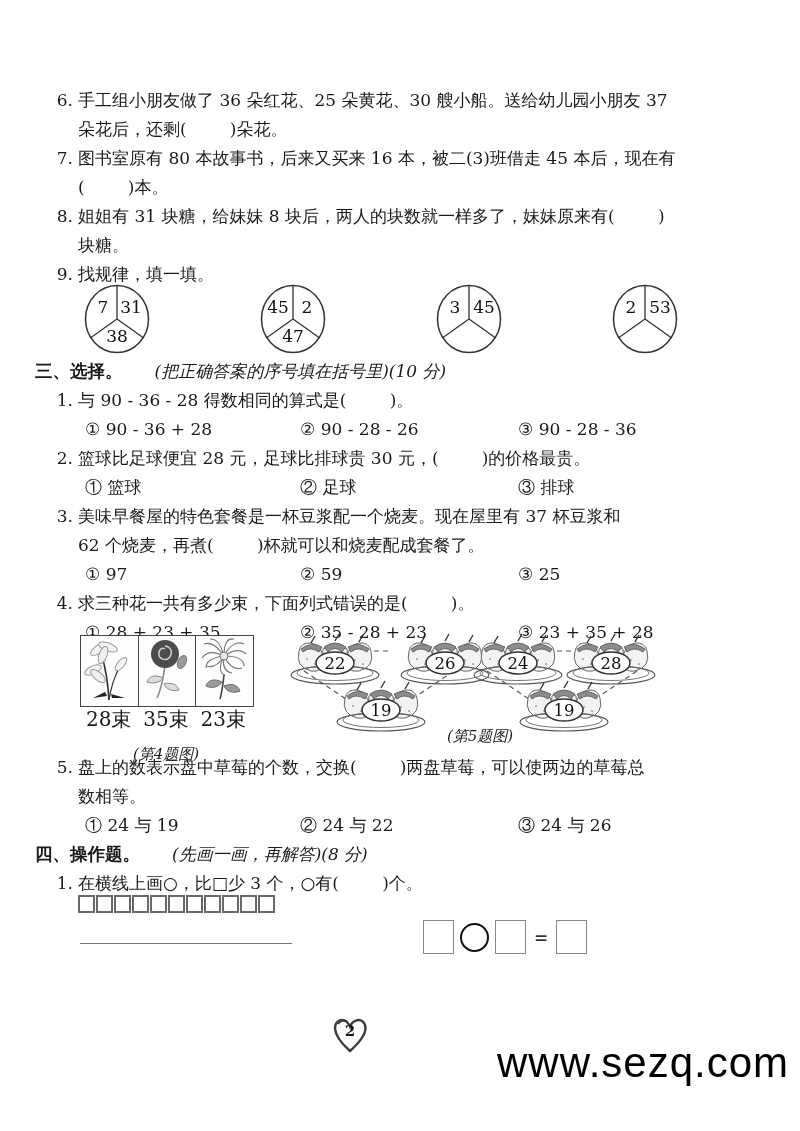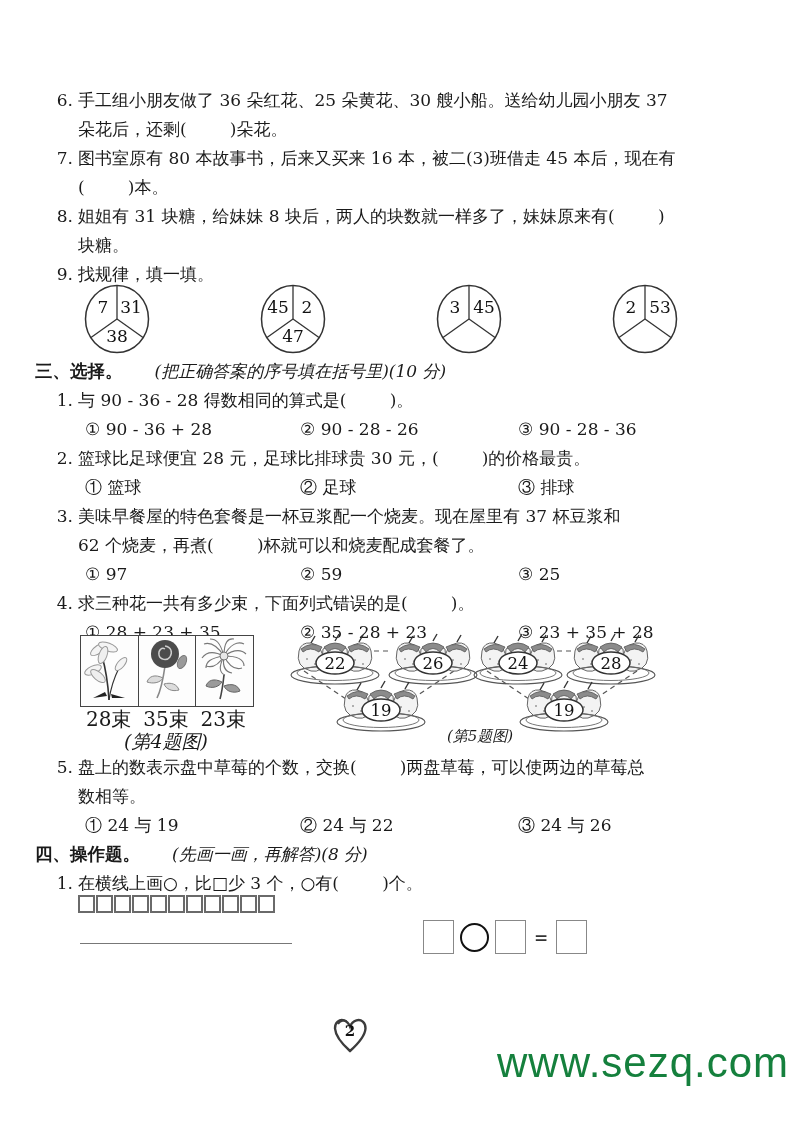--- a/index.html
+++ b/index.html
@@ -21,38 +21,38 @@
   .circles svg{display:block;}
   .circles text{font-size:17px;font-family:"DejaVu Serif","Liberation Serif",serif;fill:#111;}
   
   .figblock{position:relative;height:112px;margin-top:-14px;margin-bottom:8px;}
   .flowerfig{position:absolute;left:80px;top:2px;width:176px;}
   .flower-table{display:flex;border:1.2px solid #444;width:172px;}
   .fcell{width:57px;height:70px;border-right:1.2px solid #444;background:#fdfdfd;}
   .fcell:last-child{border-right:none;}
   .fcounts{display:flex;width:172px;margin-top:2px;}
   .fcounts span{width:57.3px;text-align:center;font-size:20px;line-height:20px;}
-  .fcap{width:172px;text-align:center;font-size:19px;font-style:italic;line-height:20px;margin-top:2px;}
+  .fcap{width:172px;text-align:center;font-size:15px;font-style:italic;line-height:20px;margin-top:15px;}
   .strawfig{position:absolute;left:290px;top:0;width:380px;height:112px;}
   .plate{position:absolute;width:92px;height:52px;}
   .plate text{font-size:16.5px;font-family:"DejaVu Serif","Liberation Serif",serif;fill:#111;}
   .scap{position:absolute;left:95px;top:93px;width:190px;text-align:center;font-size:15px;font-style:italic;line-height:20px;}
   
   .bottomblock{position:relative;height:110px;margin-top:-5px;}
   .squares-row{position:absolute;left:78px;top:2px;display:flex;}
   .square{width:13px;height:14px;border:2px solid #6a6a6a;margin-right:1px;}
   .answer-line{position:absolute;left:80px;top:50px;width:212px;border-bottom:1.6px solid #777;}
   .equation{position:absolute;left:423px;top:27px;display:flex;align-items:center;}
   .eqbox{width:29px;height:32px;border:1.4px solid #888;}
   .eqcircle{width:25px;height:25px;border:2.3px solid #111;border-radius:50%;margin:0 6px;}
   .eqeq{margin:0 8px;font-size:17px;font-weight:bold;color:#333;}
   
   .heart{position:absolute;left:331px;top:1014px;}
   .watermark{position:absolute;left:497px;top:1048px;font-family:"Liberation Sans","DejaVu Sans",sans-serif;
-             font-size:42px;color:#15803d;letter-spacing:1px;}
+             font-size:42px;color:#000000;letter-spacing:1px;}
 </style>
 </head>
 <body>
 
 <div class="page">
   <div class="content">
 
     <div class="q">
       <span class="qnum">6.</span>
       <div class="tline">手工组小朋友做了 36 朵红花、25 朵黄花、30 艘小船。送给幼儿园小朋友 37</div>
@@ -253,21 +253,21 @@
                 <circle cx="50" cy="32" r="1"></circle>
                 <circle cx="66" cy="27" r="1"></circle>
                 <circle cx="74" cy="31" r="1"></circle>
               </g>
             <ellipse cx="46" cy="42" rx="44" ry="9" fill="none" stroke="#555" stroke-width="1.1"></ellipse>
             <ellipse cx="46" cy="40" rx="38" ry="7.5" fill="none" stroke="#666" stroke-width="0.9"></ellipse>
             <ellipse cx="46" cy="30" rx="19" ry="11" fill="#fff" stroke="#333" stroke-width="1.5"></ellipse>
             <text x="46" y="36" text-anchor="middle">22</text>
           </svg>
         </div>
-        <div class="plate" style="left:97px;top:0">
+        <div class="plate" style="left:109px;top:0">
           <svg width="92" height="52" viewBox="0 0 92 52">
             <g fill="#f3f3f3" stroke="#666" stroke-width="1">
               <path d="M10 18 Q6 34 22 38 Q34 40 34 28 Q34 12 22 10 Q12 9 10 18 Z"></path>
               <path d="M34 16 Q30 36 46 40 Q62 36 58 16 Q46 8 34 16 Z"></path>
               <path d="M58 28 Q58 40 70 38 Q86 34 82 18 Q80 9 70 10 Q58 12 58 28 Z"></path>
             </g>
             <g fill="#8b8b8b" stroke="#555" stroke-width="0.8">
               <path d="M12 16 Q22 8 33 14 L30 19 Q21 13 14 19 Z"></path>
                 <path d="M35 14 Q46 6 57 14 L53 19 Q46 12 39 19 Z"></path>
                 <path d="M59 14 Q70 8 80 16 L78 19 Q69 13 62 19 Z"></path>

